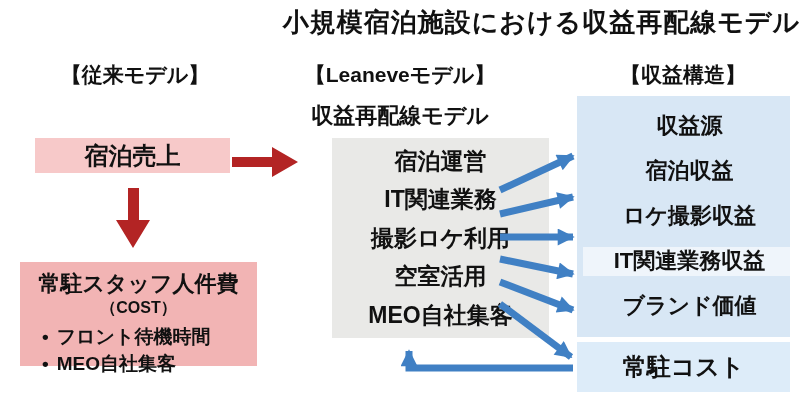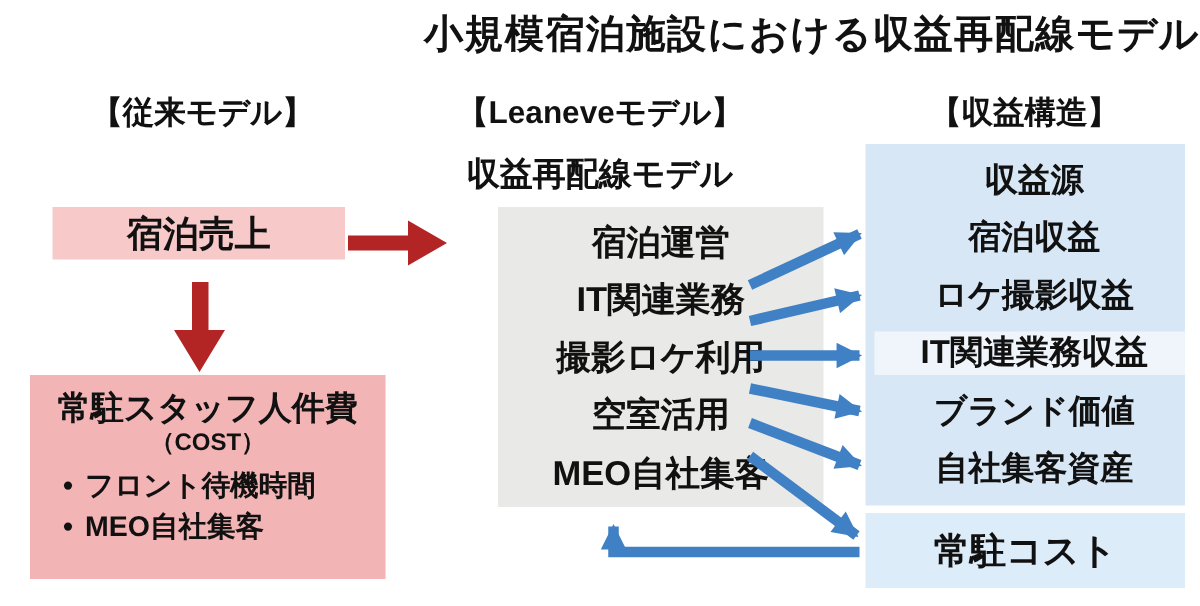--- a/index.html
+++ b/index.html
@@ -44,21 +44,21 @@
     text-align:center;font-size:22px;white-space:nowrap;
   }
   .box{position:absolute;box-sizing:border-box;}
   .sales-box{
     left:35px;top:138px;width:195px;height:35px;
     background:var(--c-sales-box,#f7c9c9);
     display:flex;align-items:center;justify-content:center;
     font-size:24px;
   }
   .cost-box{
-    left:20px;top:250px;width:237px;height:136px;
+    left:20px;top:262px;width:237px;height:104px;
     background:var(--c-cost-box,#f2b4b4);
     padding-top:8px;
     text-align:center;
   }
   .cost-line1{font-size:22px;line-height:1.25;white-space:nowrap;}
   .cost-line2{font-size:16px;line-height:1.2;}
   .cost-bullets{
     list-style:none;margin:6px 0 0 0;padding:0 0 0 22px;
     text-align:left;font-size:19px;line-height:1.45;
   }
@@ -135,21 +135,20 @@
     <div class="row">空室活用</div>
     <div class="row">MEO自社集客</div>
   </div>
 
   <div class="box revenue-box">
     <div class="row">収益源</div>
     <div class="row">宿泊収益</div>
     <div class="row">ロケ撮影収益</div>
     <div class="row hilite">IT関連業務収益</div>
     <div class="row">ブランド価値</div>
-    <div class="row">自社集客資産</div>
   </div>
 
   <div class="box resident-box">
     <span>常駐コスト</span>
   </div>
 
   <svg class="arrows" viewBox="0 0 800 404" xmlns="http://www.w3.org/2000/svg">
     <defs>
       <marker id="bh" viewBox="0 0 10 10" refX="9" refY="5" markerWidth="20" markerHeight="17" markerUnits="userSpaceOnUse" orient="auto">
         <path class="bluehead" d="M0,0 L10,5 L0,10 Z"></path>

